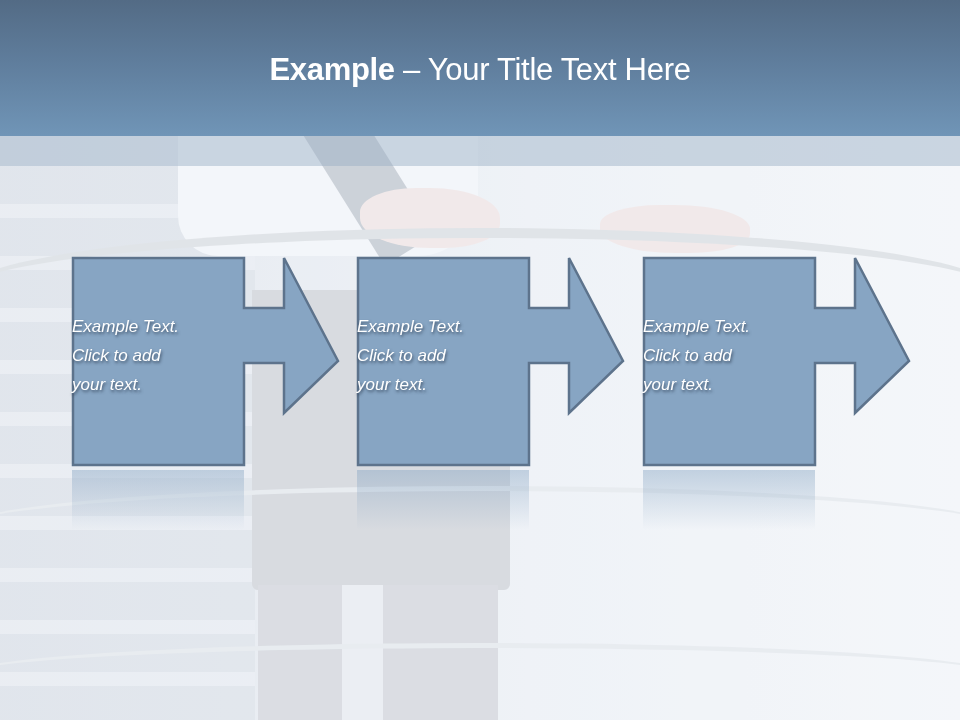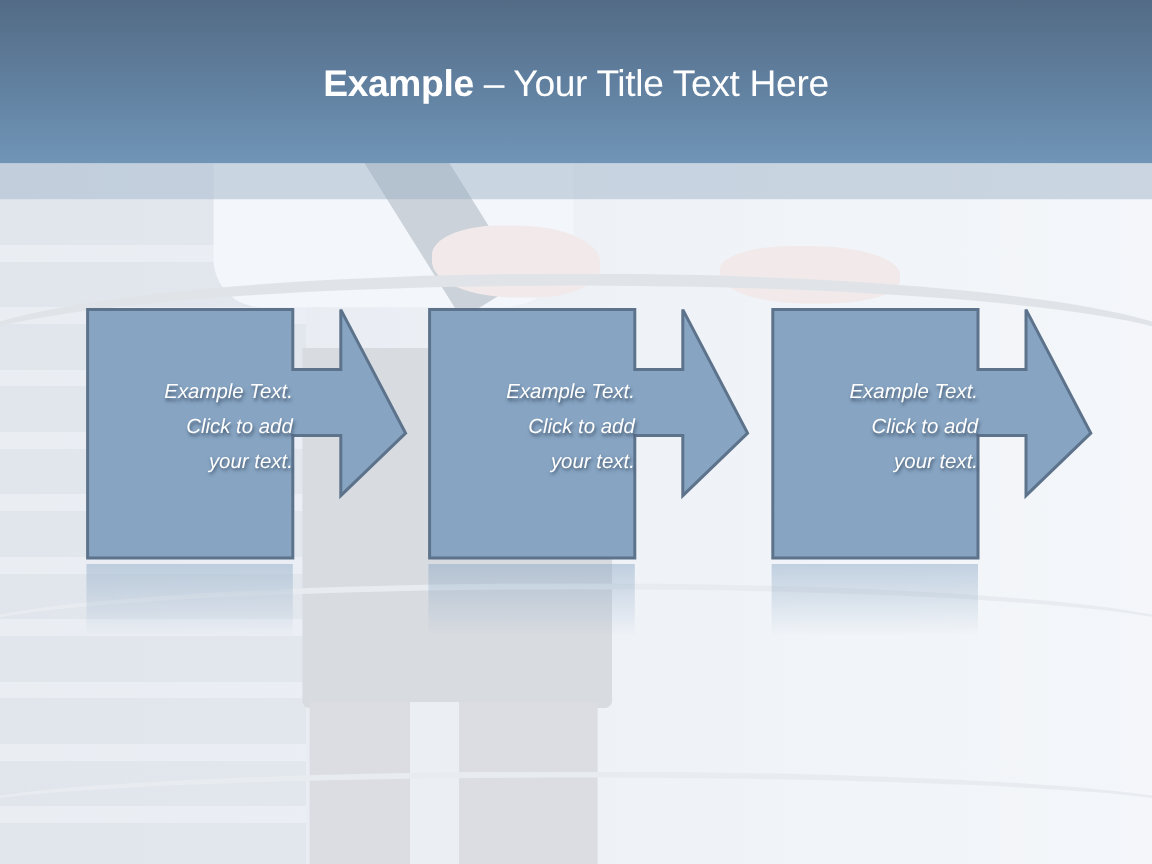--- a/index.html
+++ b/index.html
@@ -29,21 +29,21 @@
     background: linear-gradient(180deg, #536b85 0%, #5f7d9c 45%, #7095b7 100%); }
   .strip { position: absolute; left: 0; top: 136px; width: 960px; height: 30px;
     background: rgba(150,172,196,0.45); }
   .title { position: absolute; left: 0; top: 52px; width: 960px; text-align: center;
     color: #ffffff; font-size: 31px; letter-spacing: -0.3px; font-family: "Liberation Sans", sans-serif; }
   .title b { font-weight: bold; }
   .title span.rest { font-weight: normal; }
 
   .step { position: absolute; top: 257px; width: 340px; height: 210px; }
   .step svg { position: absolute; left: 0; top: 0; overflow: visible; }
-  .step-text { position: absolute; left: 0; top: 55px; width: 172px; text-align: right;
+  .step-text { position: absolute; left: 0; top: 55px; width: 172px; text-align: left;
     color: #ffffff; font-style: italic; font-size: 17px; line-height: 29px;
     font-family: "Liberation Sans", sans-serif; text-shadow: 1px 2px 3px rgba(40,55,75,0.75); }
   .reflect { position: absolute; top: 470px; width: 172px; height: 60px;
     background: linear-gradient(180deg, rgba(135,165,195,0.45), rgba(135,165,195,0)); }
 </style>
 </head>
 <body>
 
 <div class="bg">
   <div class="bg-base"></div>

